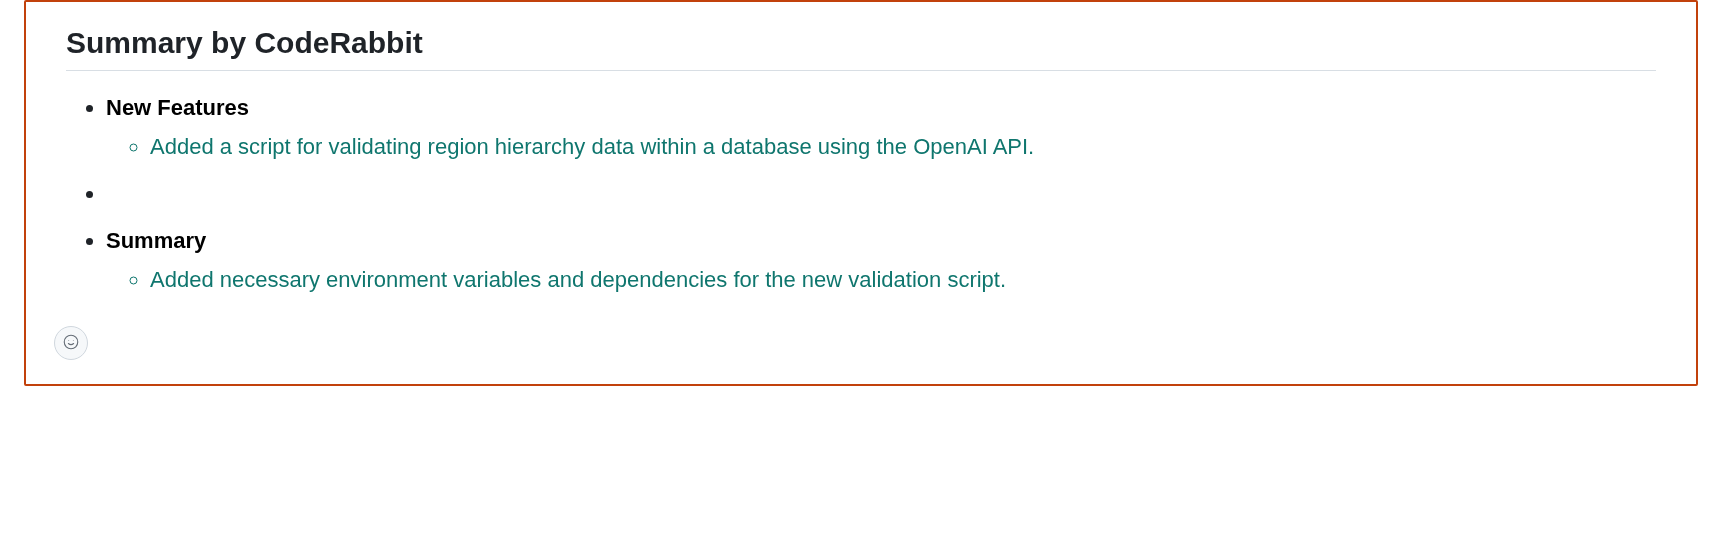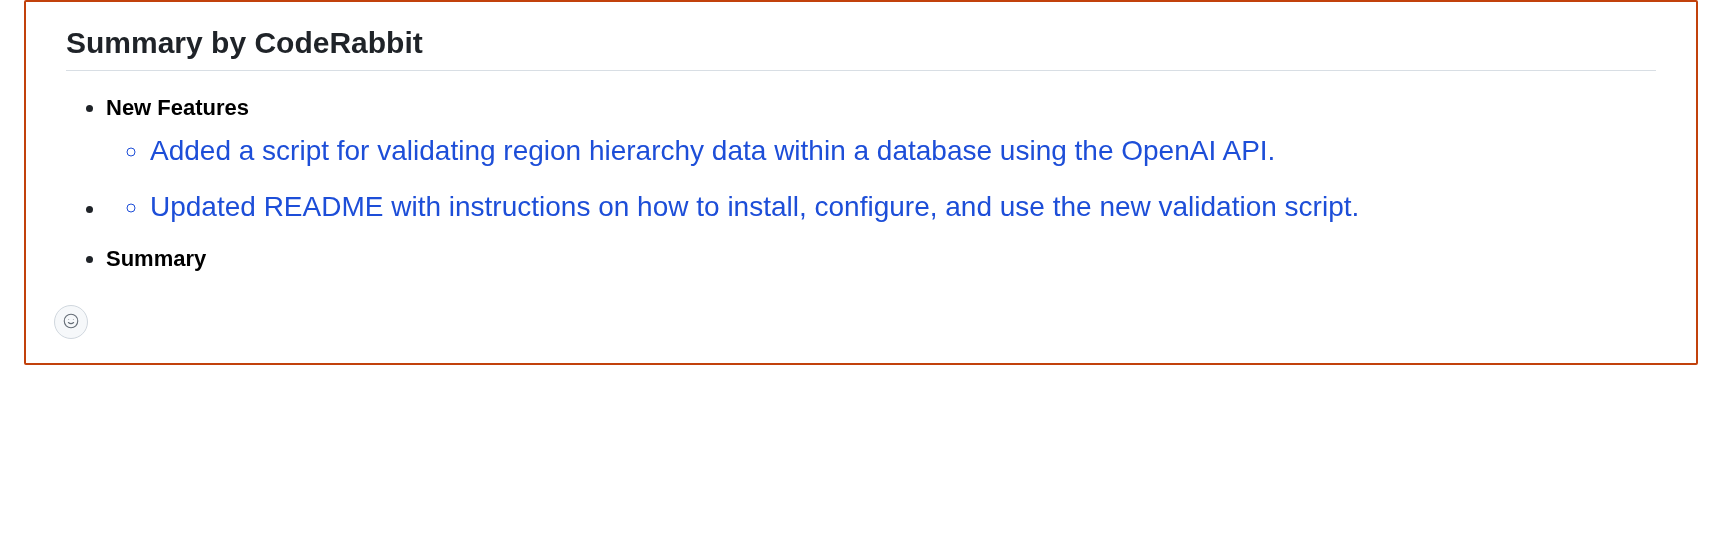--- a/index.html
+++ b/index.html
@@ -46,23 +46,23 @@
       font-weight: 600;
       font-size: 22px;
       color: #000000;
     }
     .sub-list {
       list-style: circle;
       padding-left: 44px;
       margin-top: 6px;
     }
     .sub-list > li {
-      font-size: 28px;
+      font-size: 22px;
       line-height: 1.5;
-      color: #1d4ed8;
+      color: #0f766e;
       font-weight: 400;
     }
     .reaction-bar {
       padding: 0 0 16px 20px;
     }
     .reaction-button {
       width: 34px;
       height: 34px;
       border-radius: 50%;
       border: 1px solid #d0d7de;
@@ -88,26 +88,26 @@
   <div class="comment-content">
     <h2 class="heading">Summary by CodeRabbit</h2>
     <ul class="top-list">
       <li>
         <span class="category-label">New Features</span>
         <ul class="sub-list">
           <li>Added a script for validating region hierarchy data within a database using the OpenAI API.</li>
         </ul>
       </li>
       <li>
-        <ul class="sub-list">
-          <li>Updated README with instructions on how to install, configure, and use the new validation script.</li>
-        </ul>
       </li>
       <li>
         <span class="category-label">Summary</span>
+        <ul class="sub-list">
+          <li>Added necessary environment variables and dependencies for the new validation script.</li>
+        </ul>
       </li>
     </ul>
   </div>
   <div class="reaction-bar">
     <button class="reaction-button">
       <span>
         <svg viewBox="0 0 24 24">
           <circle cx="12" cy="12" r="9"></circle>
           <circle cx="9" cy="10" r="0.6" fill="#656d76" stroke="none"></circle>
           <circle cx="15" cy="10" r="0.6" fill="#656d76" stroke="none"></circle>

